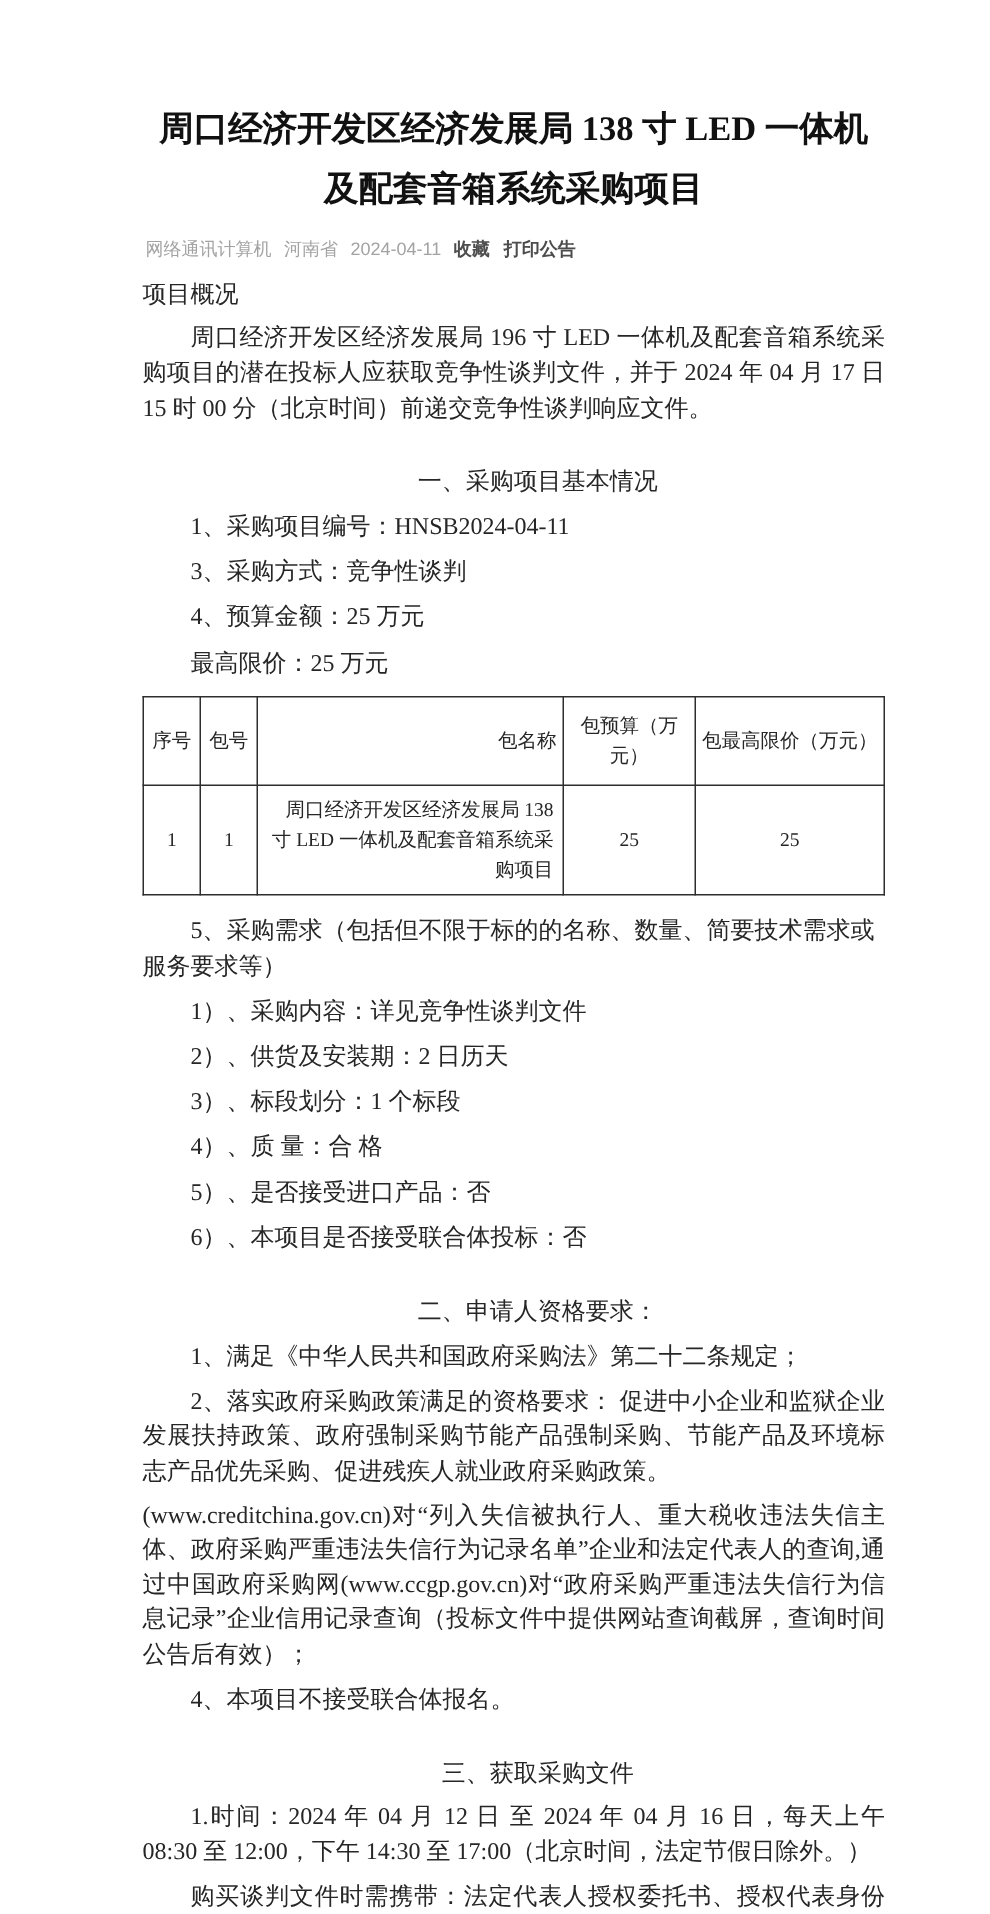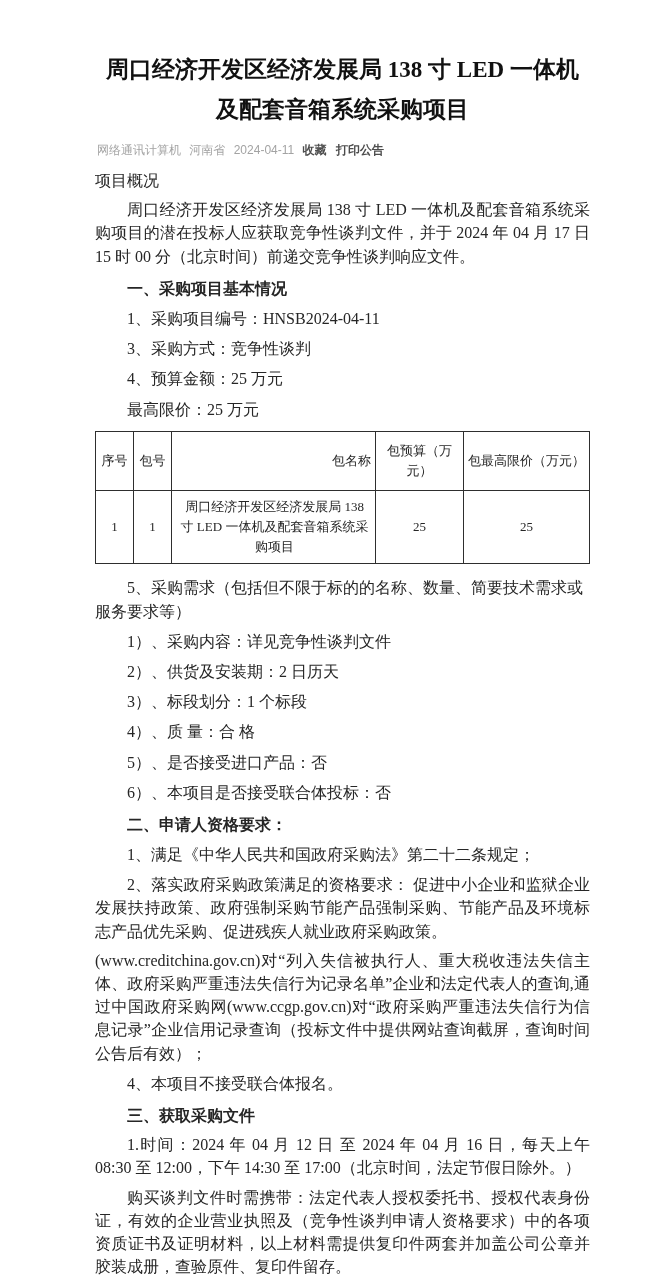--- a/index.html
+++ b/index.html
@@ -4,46 +4,46 @@
 <style>
   html, body { margin:0; padding:0; background:#ffffff; }
   body {
     width:660px; min-height:1276px;
     font-family:"Liberation Serif","DejaVu Serif",serif;
     color:#262626;
     -webkit-font-smoothing:antialiased;
   }
   .page { box-sizing:border-box; width:660px; min-height:1276px; padding:50px 70px 26px 95px; position:relative; }
 
-  .doc-title { text-align:center; font-size:23px; font-weight:bold; color:#111; line-height:40px; margin:0 0 12px 0; }
+  .doc-title { text-align:center; font-size:23px; font-weight:bold; color:#111; line-height:40px; margin:16px 0 12px 0; }
 
   .meta { font-family:"Liberation Sans","DejaVu Sans",sans-serif; font-size:12px; color:#a3a3a3; margin:4px 0 10px 2px; }
   .meta span { margin-right:5px; }
   .meta .action { color:#4d4d4d; font-weight:bold; cursor:pointer; margin-right:6px; }
 
   .para { font-size:16px; line-height:1.45; margin:6px 0; }
   .label { margin:4px 0; }
   .indent { text-indent:2em; }
-  .section { font-weight:bold; margin:9px 0 6px 0; }
+  .section { font-weight:normal; margin:26px 0 6px 0;text-align:center; }
   .item { margin:7px 0; }
   .body, .plain { text-align:justify; }
 
   table.lot { border-collapse:collapse; width:100%; margin:10px 16px 12px 0; font-size:13px; }
   table.lot th, table.lot td {
     border:1px solid #2e2e2e; padding:6px 4px; text-align:center;
     font-weight:normal; line-height:1.55; vertical-align:middle;
   }
   table.lot th { padding-top:9px; padding-bottom:9px; }
   table.lot col.c-seq { width:38px; }
   table.lot col.c-pkg { width:38px; }
   table.lot col.c-name { width:auto; }
   table.lot col.c-budget { width:88px; }
   table.lot col.c-max { width:126px; }
   table.lot th.h-name { text-align:right; padding-left:36px; }
-  table.lot td.d-name { text-align:center; padding-left:8px; padding-right:6px; }
+  table.lot td.d-name { text-align:right; padding-left:8px; padding-right:6px; }
 </style>
 </head>
 <body>
 
 <div class="page">
 
   <h1 class="doc-title">
     <span style="display:block">周口经济开发区经济发展局 138 寸 LED 一体机</span>
     <span style="display:block">及配套音箱系统采购项目</span>
   </h1>
@@ -51,21 +51,21 @@
   <div class="meta">
     <span>网络通讯计算机</span>
     <span>河南省</span>
     <span>2024-04-11</span>
     <span class="action">收藏</span>
     <span class="action">打印公告</span>
   </div>
 
   <div>
       <p class="para label">项目概况</p>
-      <p class="para body indent">周口经济开发区经济发展局 138 寸 LED 一体机及配套音箱系统采购项目的潜在投标人应获取竞争性谈判文件，并于 2024 年 04 月 17 日 15 时 00 分（北京时间）前递交竞争性谈判响应文件。</p>
+      <p class="para body indent">周口经济开发区经济发展局 196 寸 LED 一体机及配套音箱系统采购项目的潜在投标人应获取竞争性谈判文件，并于 2024 年 04 月 17 日 15 时 00 分（北京时间）前递交竞争性谈判响应文件。</p>
       <p class="para section indent">一、采购项目基本情况</p>
       <p class="para item indent">1、采购项目编号：HNSB2024-04-11</p>
       <p class="para item indent">3、采购方式：竞争性谈判</p>
       <p class="para item indent">4、预算金额：25 万元</p>
       <p class="para item indent">最高限价：25 万元</p>
       <table class="lot">
         <colgroup>
           <col class="c-seq">
           <col class="c-pkg">
           <col class="c-name">

